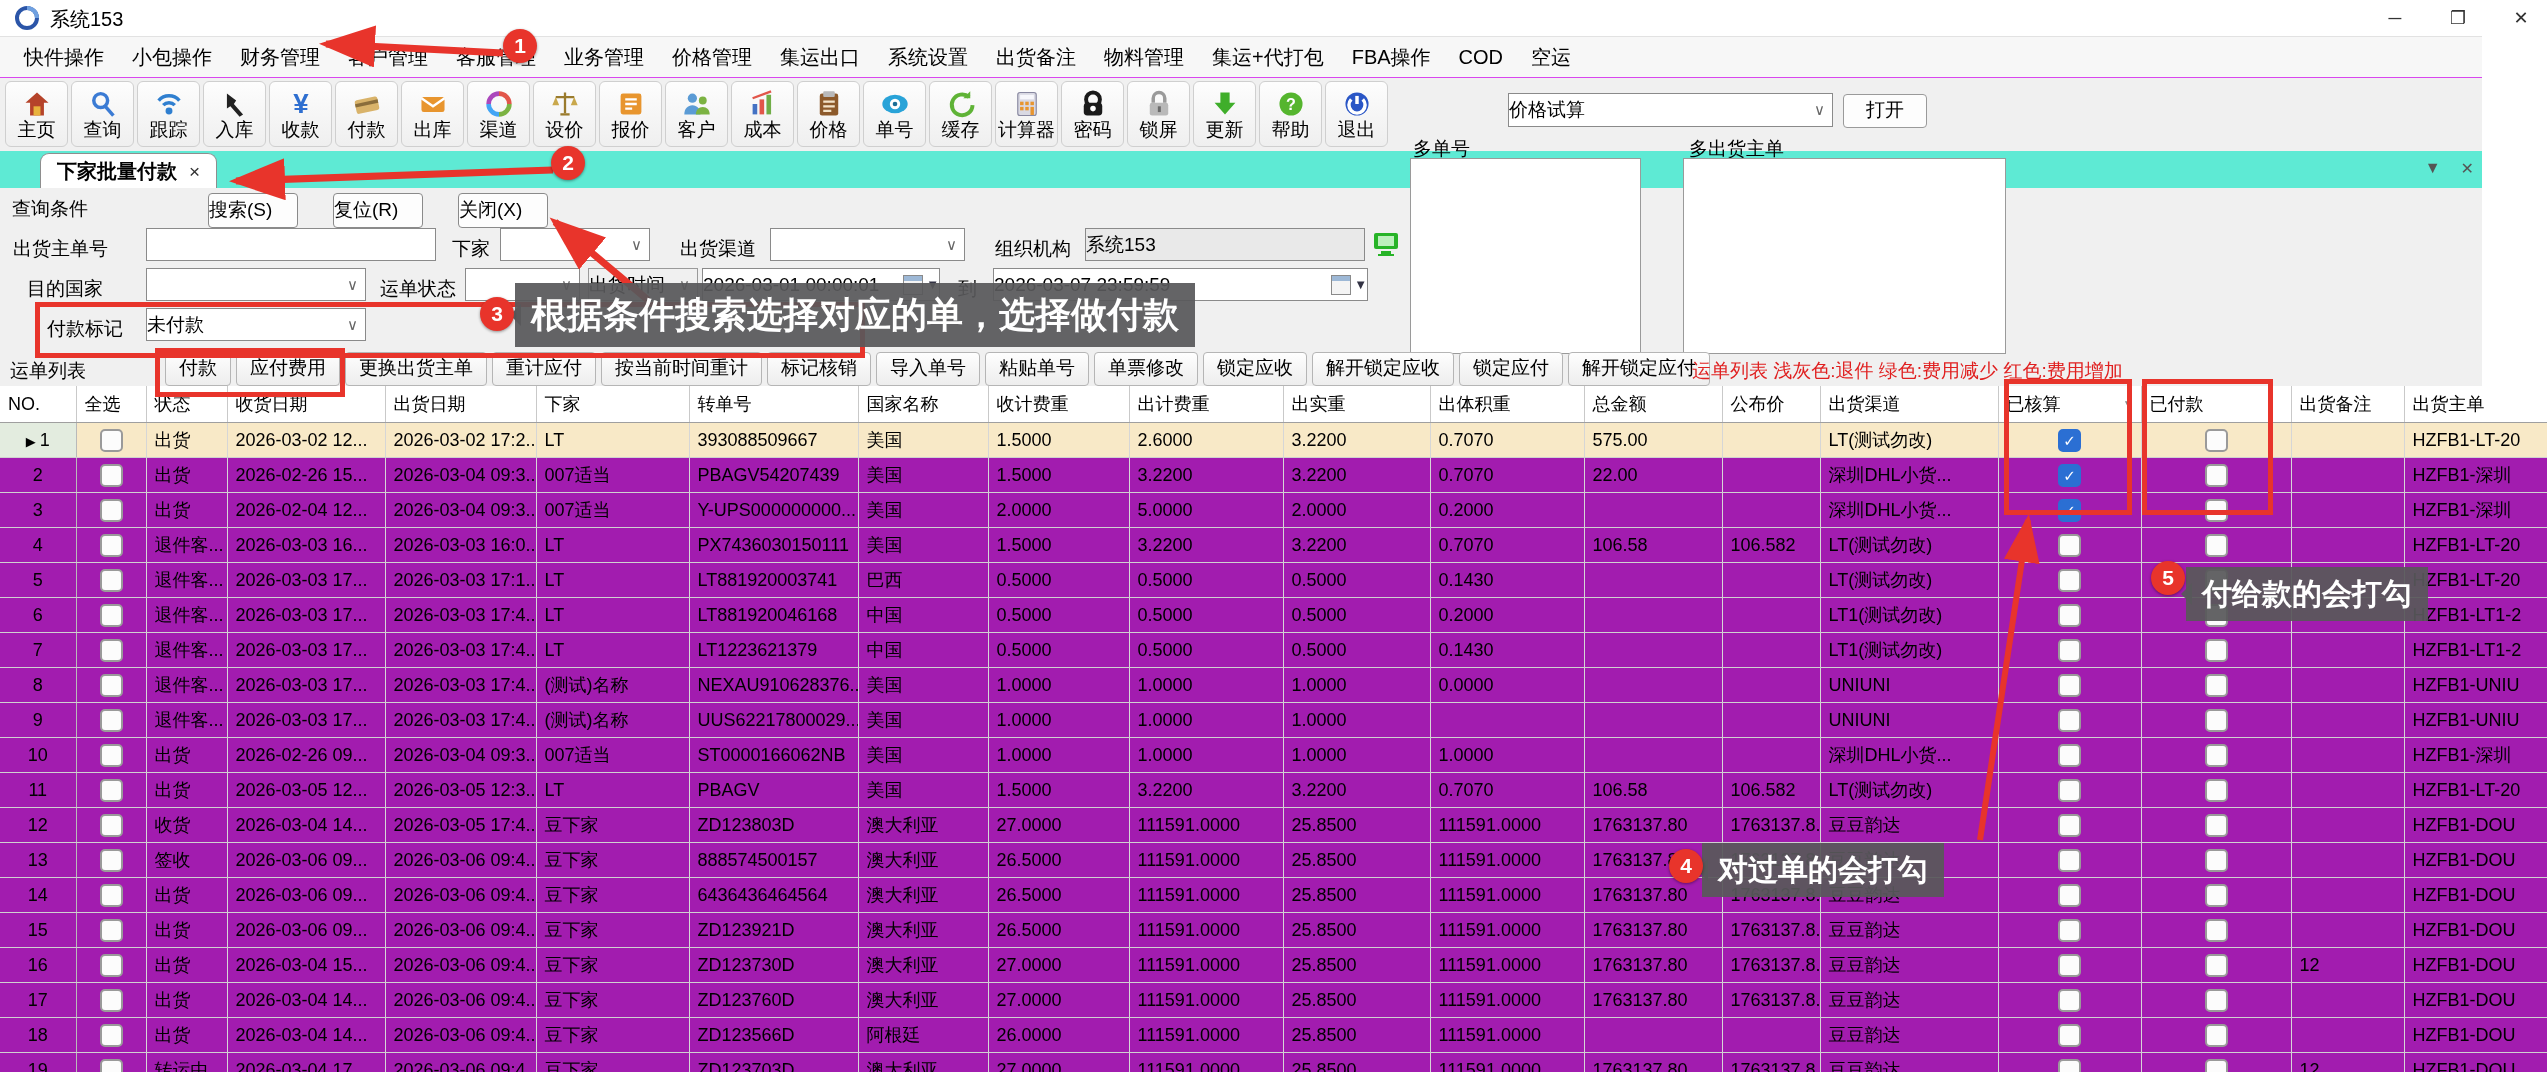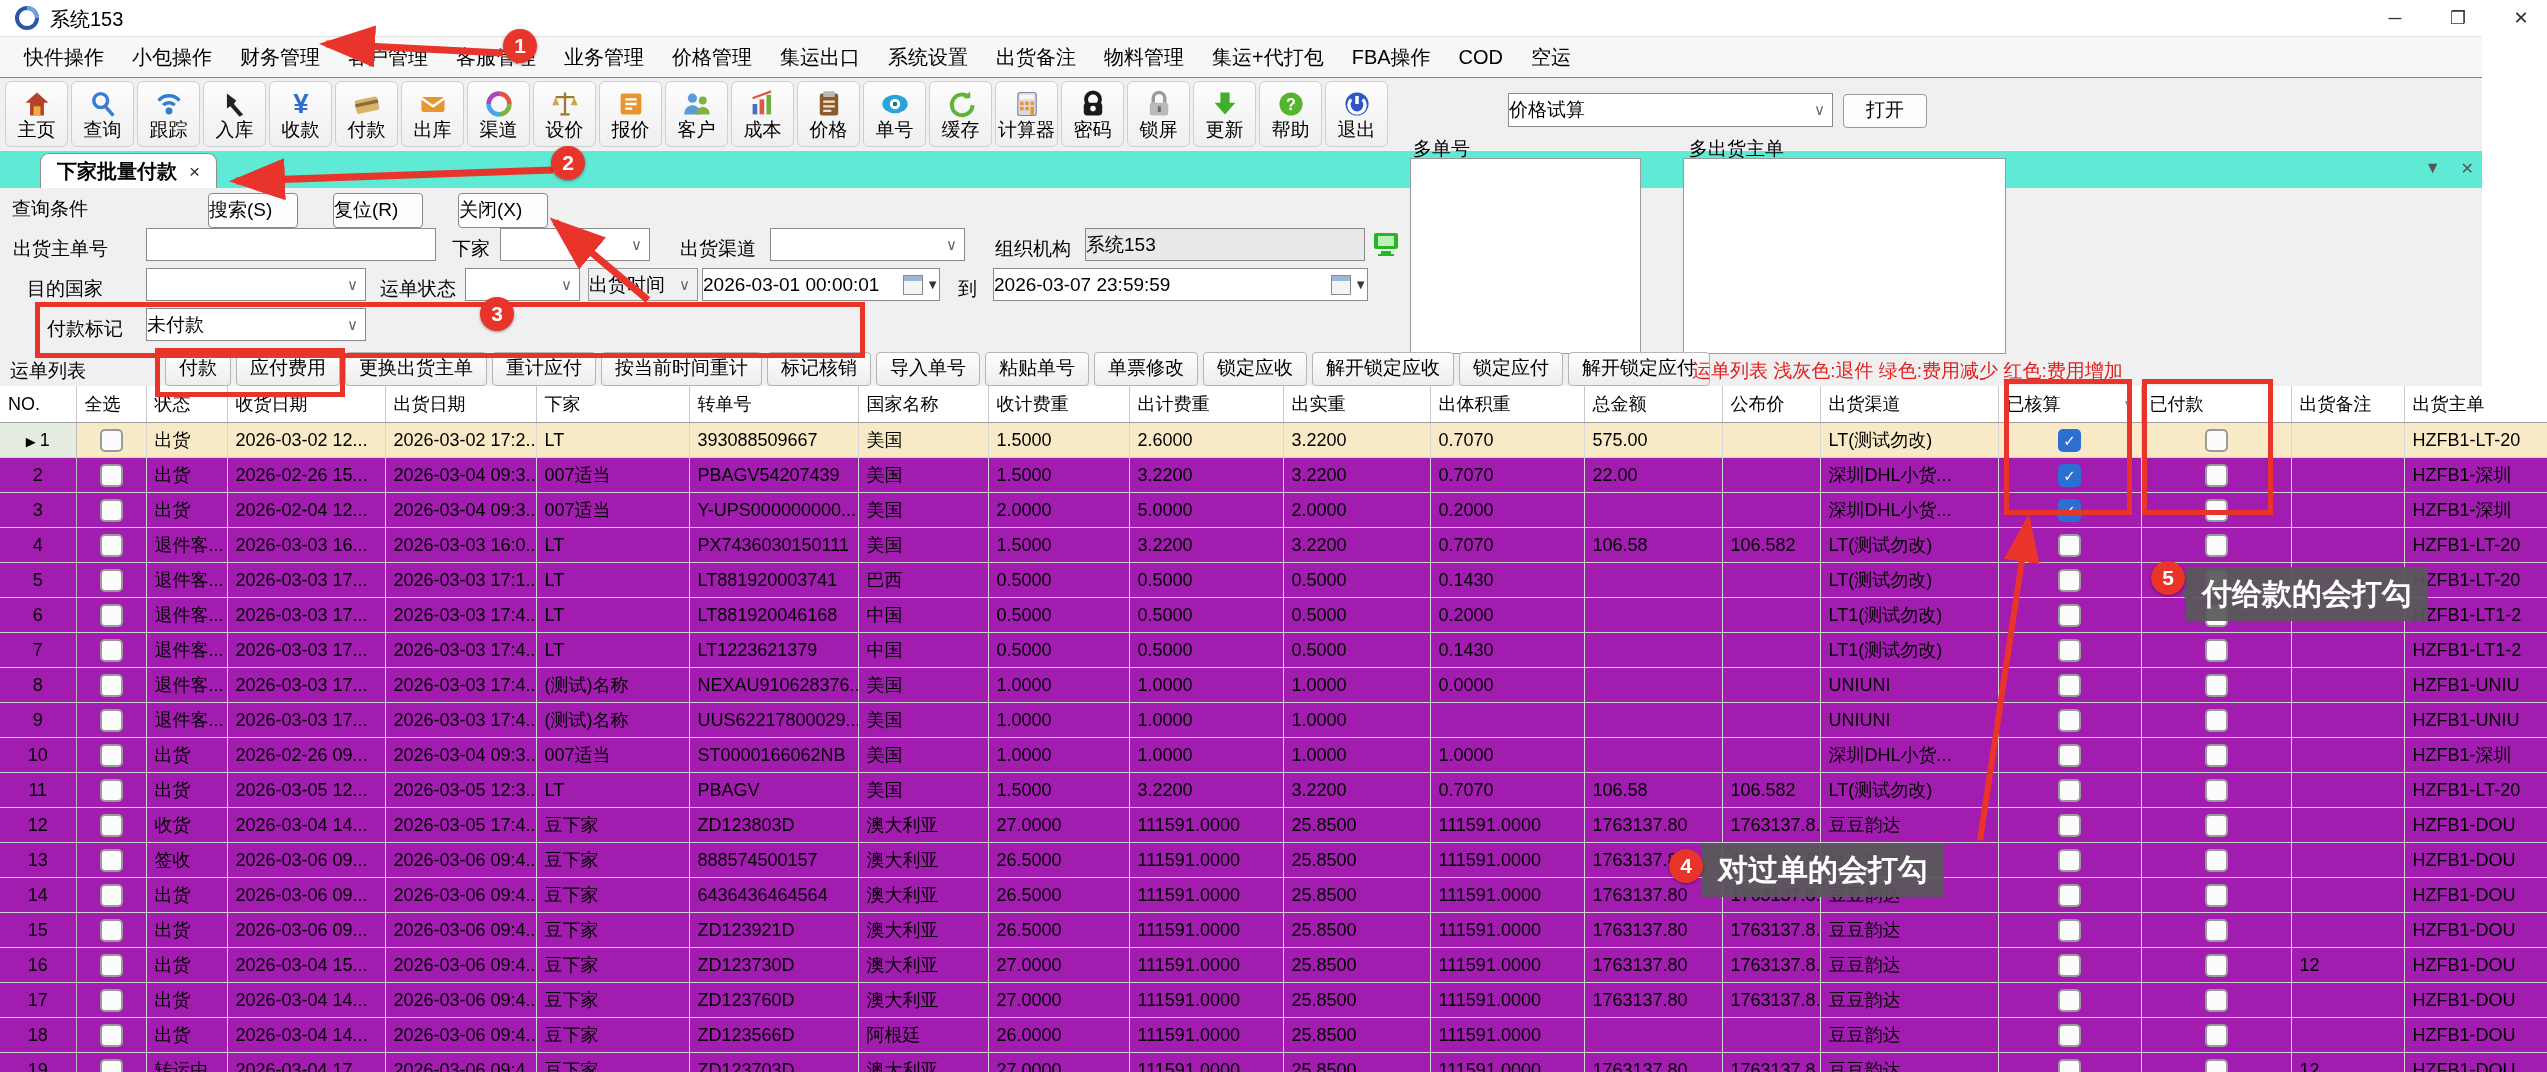--- a/index.html
+++ b/index.html
@@ -891,20 +891,21 @@
   <div class="ann-box" style="left:155px;top:348px;width:180px;height:39px;"></div>
   <div class="ann-box" style="left:2004px;top:379px;width:118px;height:126px;"></div>
   <div class="ann-box" style="left:2142px;top:379px;width:121px;height:126px;"></div>
 
   <div class="badge" style="left:503px;top:29px;">1</div>
   <div class="badge" style="left:551px;top:146px;">2</div>
   <div class="badge" style="left:480px;top:297px;">3</div>
   <div class="badge" style="left:1669px;top:849px;">4</div>
   <div class="badge" style="left:2151px;top:561px;">5</div>
 
+  <div class="tip" id="tip3">根据条件搜索选择对应的单，选择做付款</div>
   <div class="tip" id="tip4">对过单的会打勾</div>
   <div class="tip" id="tip5">付给款的会打勾</div>
 
   <svg id="arrows">
     <defs>
       <marker id="ah" markerWidth="9" markerHeight="8" refX="7" refY="3" orient="auto">
         <path d="M0 0L8 3L0 6z" fill="#e8342b"></path>
       </marker>
     </defs>
     <line x1="503" y1="53" x2="326" y2="44" stroke="#e8342b" stroke-width="7" marker-end="url(#ah)"></line>

